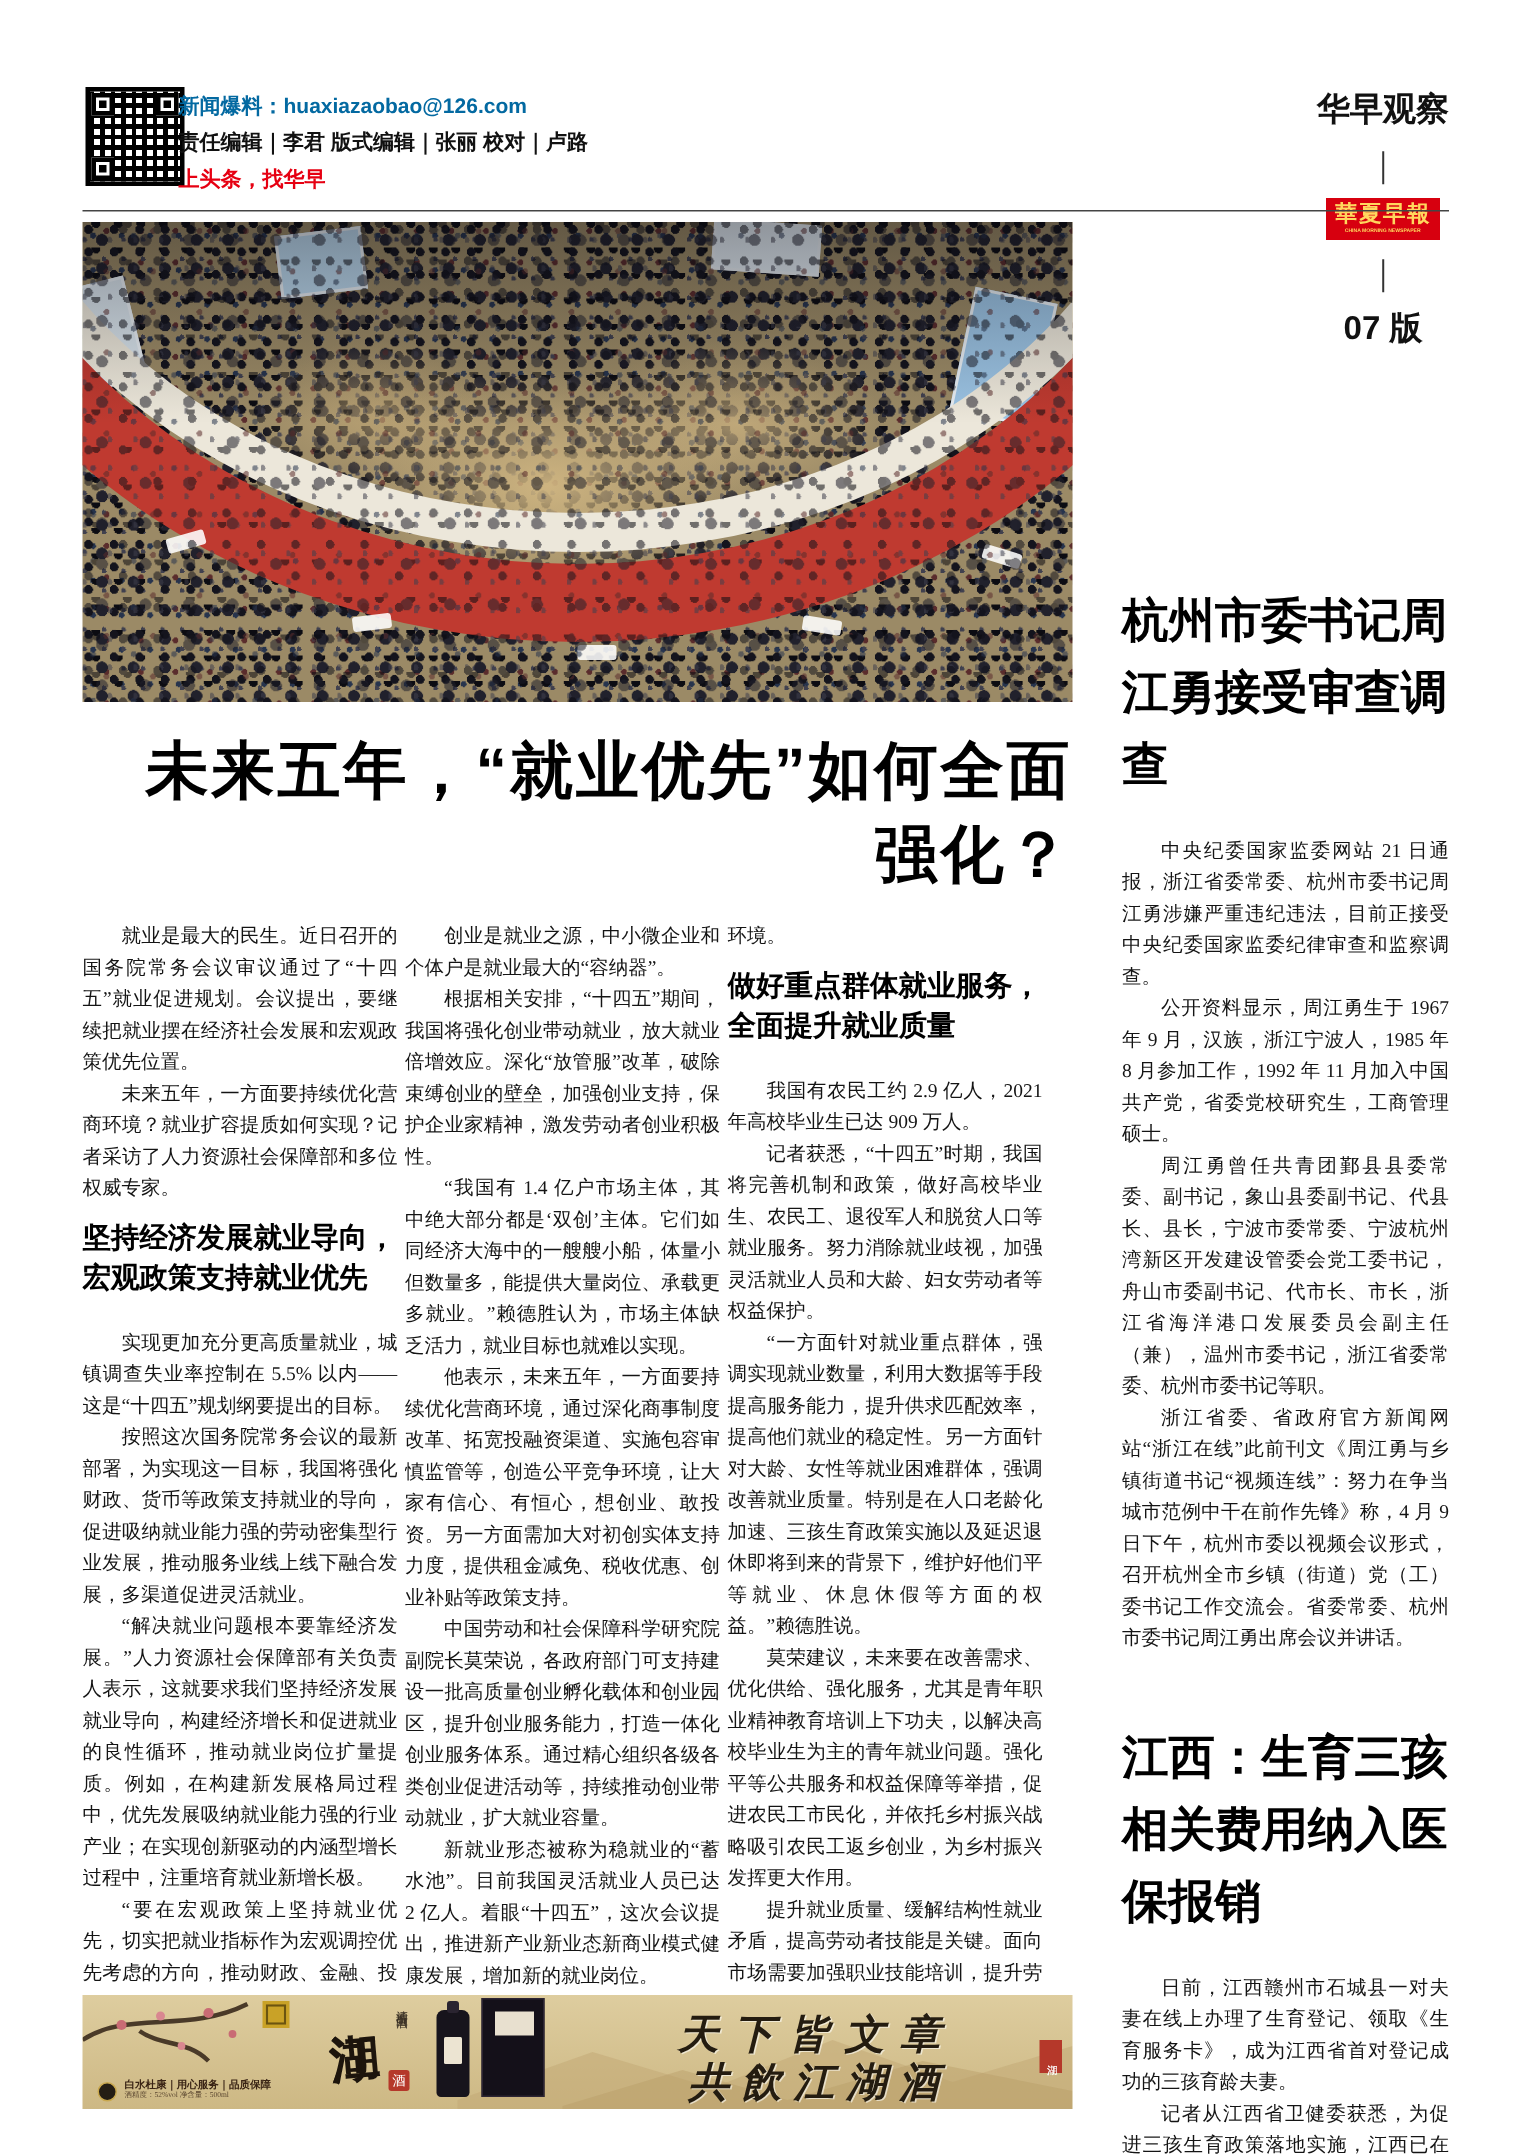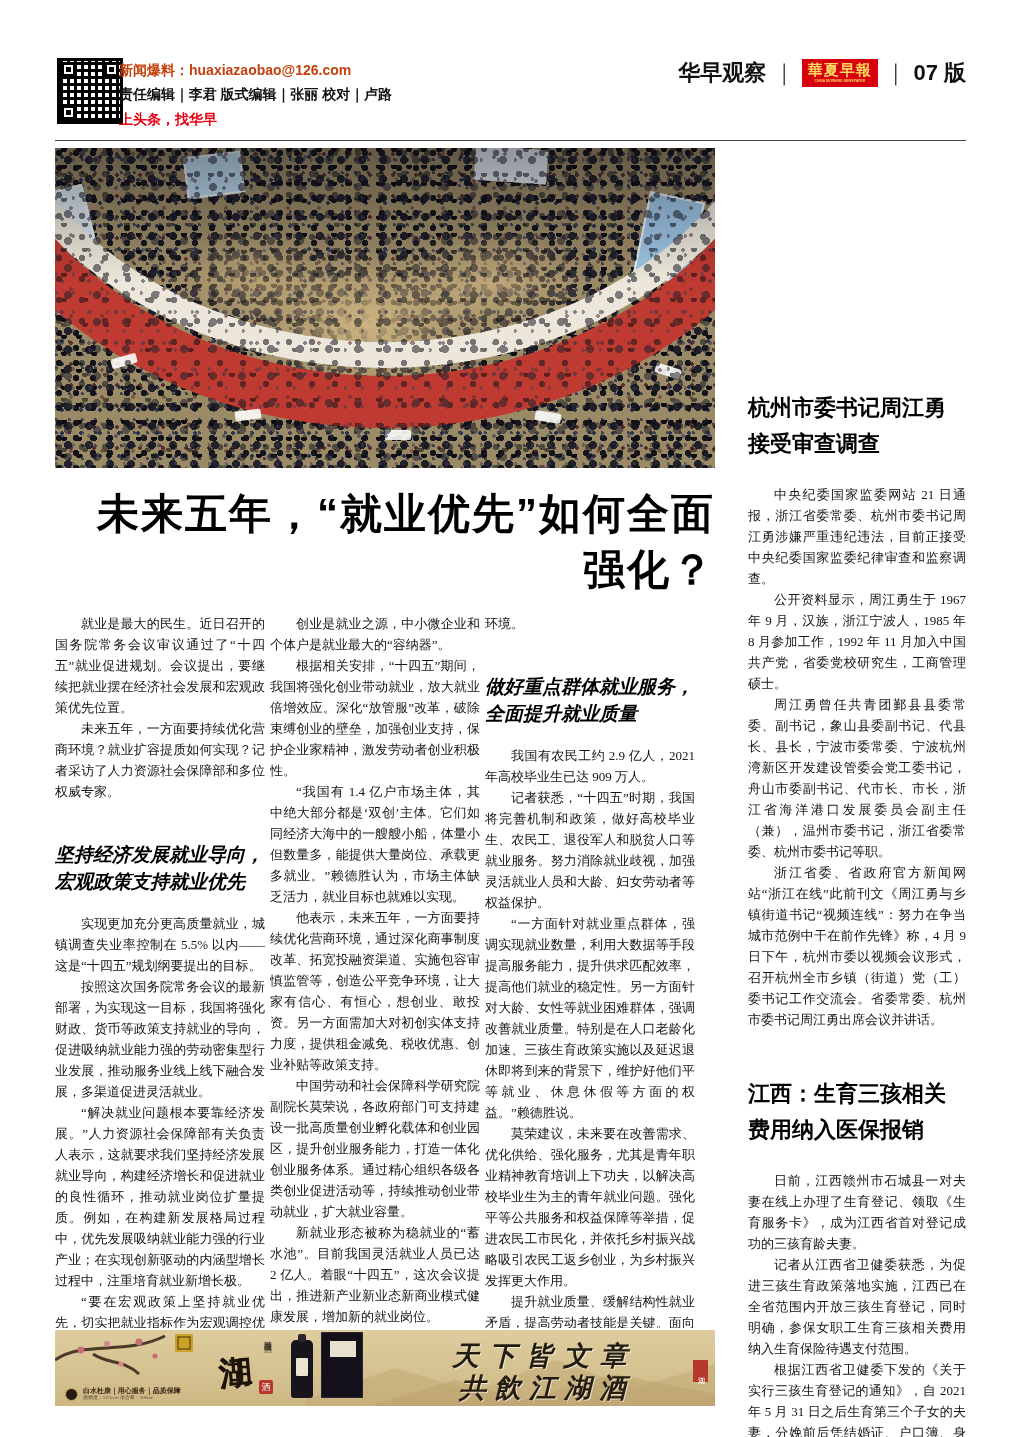--- a/index.html
+++ b/index.html
@@ -16,26 +16,26 @@
     position:absolute; left:2px; top:2px; width:66px; height:66px;
     border:3px solid #000; background:#fff;
     background-image:
       repeating-linear-gradient(0deg, #000 0 3px, transparent 3px 7px),
       repeating-linear-gradient(90deg, #000 0 3px, #fff 3px 7px);
   }
   .qr .finder { position:absolute; width:15px; height:15px; border:3px solid #000; background:#fff; }
   .qr .finder::after { content:""; position:absolute; left:2px; top:2px; width:5px; height:5px; background:#000; }
   .qr .f-tl { left:1px; top:1px; } .qr .f-tr { right:1px; top:1px; } .qr .f-bl { left:1px; bottom:1px; }
   .header-lines { position:absolute; left:64px; top:6px; font-family:"Liberation Sans", sans-serif; }
-  .header-lines .l1 { font-size:14px; font-weight:bold; color:#c2410c; }
+  .header-lines .l1 { font-size:14px; font-weight:bold; color:#0369a1; }
   .header-lines .l2 { font-size:14px; font-weight:bold; color:#111; margin-top:6px; }
   .header-lines .l3 { font-size:14px; font-weight:bold; color:#e60012; margin-top:7px; }
   .header-right {
     position:absolute; right:0; top:2px; display:flex; align-items:center; gap:7px;
-    font-family:"Liberation Sans", sans-serif; font-size:22px; font-weight:bold; color:#111;
+    font-family:"Liberation Sans", sans-serif; font-size:22px; font-weight:bold; color:#111;flex-direction:column;
   }
   .masthead {
     width:76px; height:28px; background:#d7000f; display:flex; flex-direction:column;
     align-items:center; justify-content:center; line-height:1;
   }
   .masthead .mt { color:#ffd75e; font-family:"Liberation Serif", serif; font-weight:bold; font-size:15px; letter-spacing:1px; }
   .masthead .ms { color:#ffd75e; font-size:4px; transform:scale(.85); white-space:nowrap; margin-top:1px; }
   .hsep { font-weight:normal; color:#333; }
   #header-divider { position:absolute; left:55px; top:140px; width:911px; height:1px; background:#444; }
 
@@ -87,27 +87,27 @@
 
   
   .columns { display:flex; gap:5px; height:715px; overflow:hidden; }
   .col { width:210px; overflow:hidden; }
   .para { margin:0; text-indent:2em; font-size:13px; line-height:21px; text-align:justify; color:#141414; }
   .para.cont { text-indent:0; }
   .subhead {
     font-family:"Liberation Sans", sans-serif; font-weight:bold;
     font-size:19px; line-height:27px; color:#000; margin:26px 0 18px;
   }
-  .subhead.first { margin-top:39px;font-style:italic; }
+  .subhead.first { margin-top:10px; }
 
   
   #right-col { position:absolute; left:748px; top:390px; width:218px; }
   .side-headline {
     font-family:Liberation Sans, sans-serif; font-weight:bold;
-    font-size:22px; line-height:36px; color:#000; margin:0 0 22px;
+    font-size:31px; line-height:48px; color:#000; margin:0 0 22px;
   }
   .side-art2 .side-headline { margin-top:46px; }
   #right-col .para { font-size:13px; line-height:21px; }
 
   
   #ad { position:relative; width:660px; height:76px; margin-top:2px;
     background:linear-gradient(#decd9f, #cdb884); overflow:hidden; }
   #ad svg.deco { position:absolute; left:0; top:0; }
   .ad-brand { position:absolute; left:148px; top:0px; width:48px; height:76px;
     writing-mode:vertical-rl; font-family:"Liberation Serif", serif; font-weight:bold;

